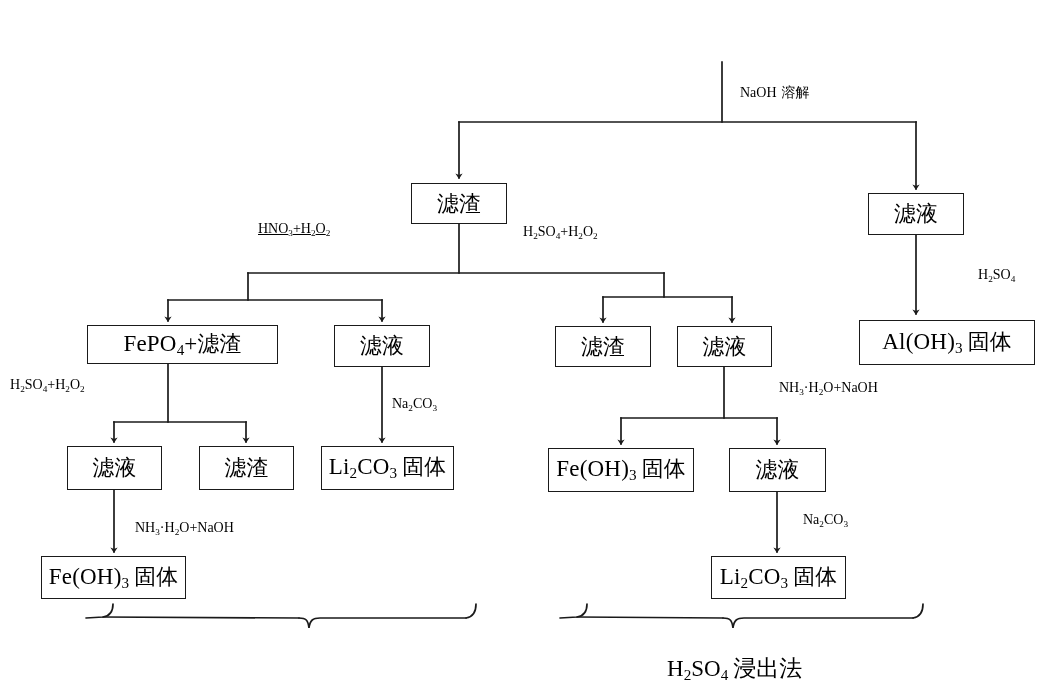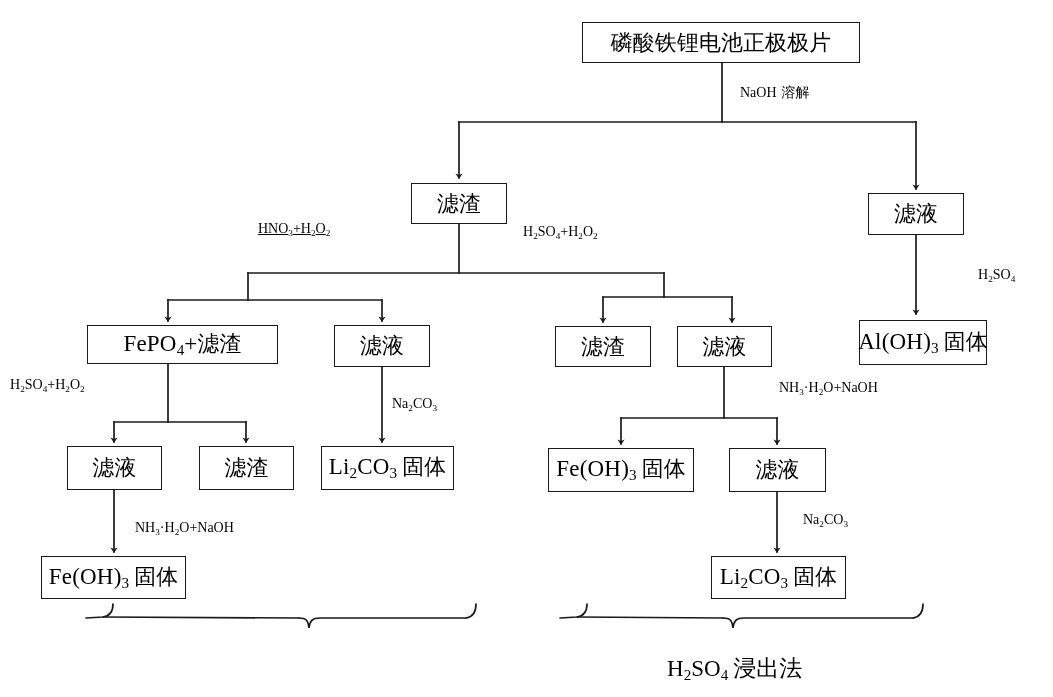--- a/index.html
+++ b/index.html
@@ -114,33 +114,30 @@
       <path d="M299,618 C306,618 308,620 309,628 C310,620 313,618 320,618 L466,618" stroke-linecap="round"></path>
       <path d="M466,618 C473,617 476,612 476,604" stroke-linecap="round"></path>
 
       <path d="M587,604 C587,612 584,616 577,617 L560,618" stroke-linecap="round"></path>
       <path d="M577,617 L723,618" stroke-linecap="round"></path>
       <path d="M723,618 C730,618 732,620 733,628 C734,620 737,618 744,618 L913,618" stroke-linecap="round"></path>
       <path d="M913,618 C920,617 923,612 923,604" stroke-linecap="round"></path>
     </g>
   </svg>
 
-  <div class="node" style="left:582px;top:22px;width:278px;height:41px;">
-    <span class="cjk">磷酸铁锂电池正极极片</span>
-  </div>
 
   <div class="node" style="left:411px;top:183px;width:96px;height:41px;">
     <span class="cjk">滤渣</span>
   </div>
 
   <div class="node" style="left:868px;top:193px;width:96px;height:42px;">
     <span class="cjk">滤液</span>
   </div>
 
-  <div class="node" style="left:859px;top:320px;width:128px;height:45px;">
+  <div class="node" style="left:859px;top:320px;width:176px;height:45px;">
     <span>Al(OH)<span class="sub">3</span><span class="mid-gap"></span><span class="cjk">固体</span></span>
   </div>
 
   <div class="node" style="left:87px;top:325px;width:191px;height:39px;">
     <span>FePO<span class="sub">4</span>+<span class="cjk">滤渣</span></span>
   </div>
 
   <div class="node" style="left:334px;top:325px;width:96px;height:42px;">
     <span class="cjk">滤液</span>
   </div>

